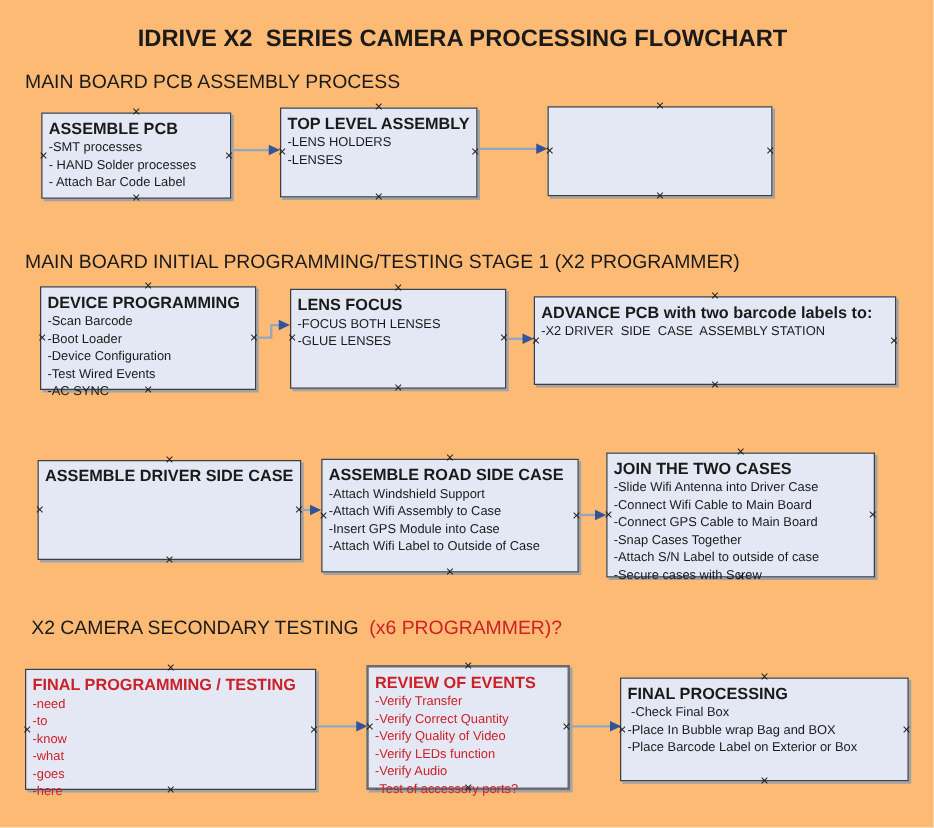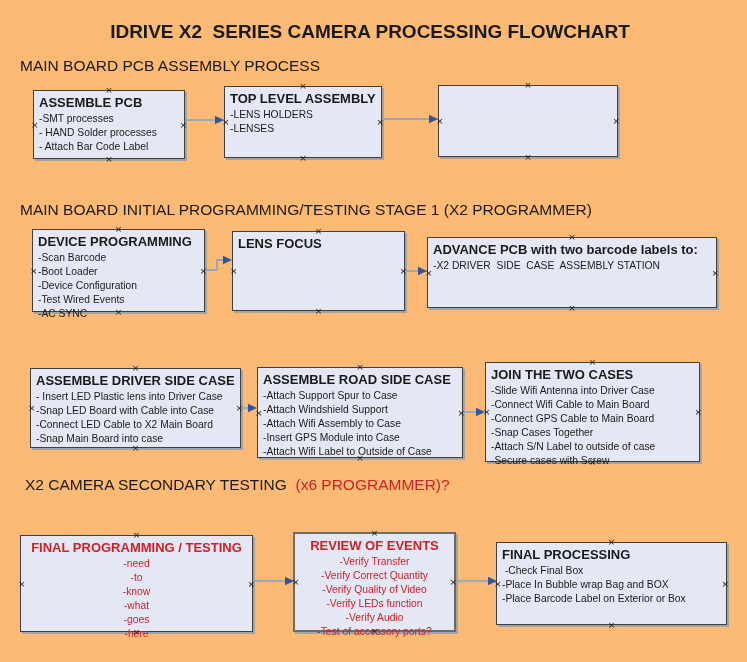--- a/index.html
+++ b/index.html
@@ -32,21 +32,21 @@
   }
   .box.thick{border:2px solid #6b6b6b;}
   .box-title{
     font-size:13px;font-weight:bold;line-height:15px;margin-bottom:2px;
     white-space:pre-wrap;color:#1a1a1a;
   }
   .box-title.roomy{line-height:21px;padding-top:2px;}
   .item{
     font-size:10.3px;line-height:14px;white-space:pre-wrap;color:#1a1a1a;
   }
-  .box.red .box-title,.box.red .item{color:var(--red);text-align:center;}
+  .box.red .box-title,.box.red .item{color:var(--red);}
   .arrows{position:absolute;left:0;top:0;pointer-events:none;}
   .aline{stroke:var(--arrow-line);stroke-width:1.8;fill:none;}
   .ahead{fill:var(--arrow-head);stroke:none;}
   .h{
     position:absolute;font-style:normal;font-size:9px;line-height:6px;
     color:#1b1b1b;font-family:"DejaVu Sans",sans-serif;
   }
   .h-t{top:-4px;left:50%;transform:translateX(-50%);}
   .h-b{bottom:-4px;left:50%;transform:translateX(-50%);}
   .h-l{left:-3px;top:50%;transform:translateY(-50%);}
@@ -137,54 +137,51 @@
         <div class="item">-Test Wired Events</div>
         <div class="item">-AC SYNC</div>
       </div>
   <i class="h h-t">×</i>
       <i class="h h-b">×</i>
       <i class="h h-l">×</i>
       <i class="h h-r">×</i>
     </div>
   <div class="box" style="left:232px;top:231px;width:173px;height:80px">
     <div class="box-title">LENS FOCUS</div>
+    <div class="box-items">
+        <div class="item">-FOCUS BOTH LENSES</div>
+        <div class="item">-GLUE LENSES</div>
+      </div>
   <i class="h h-t">×</i>
       <i class="h h-b">×</i>
       <i class="h h-l">×</i>
       <i class="h h-r">×</i>
     </div>
   <div class="box" style="left:427px;top:237px;width:290px;height:71px">
     <div class="box-title">ADVANCE PCB with two barcode labels to:</div>
     <div class="box-items">
         <div class="item">-X2 DRIVER  SIDE  CASE  ASSEMBLY STATION</div>
       </div>
   <i class="h h-t">×</i>
       <i class="h h-b">×</i>
       <i class="h h-l">×</i>
       <i class="h h-r">×</i>
     </div>
 
 
   <div class="box" style="left:30px;top:368px;width:211px;height:80px">
     <div class="box-title">ASSEMBLE DRIVER SIDE CASE</div>
-    <div class="box-items">
-        <div class="item">- Insert LED Plastic lens into Driver Case</div>
-        <div class="item">-Snap LED Board with Cable into Case</div>
-        <div class="item">-Connect LED Cable to X2 Main Board</div>
-        <div class="item">-Snap Main Board into case</div>
-      </div>
   <i class="h h-t">×</i>
       <i class="h h-b">×</i>
       <i class="h h-l">×</i>
       <i class="h h-r">×</i>
     </div>
   <div class="box" style="left:257px;top:367px;width:206px;height:91px">
     <div class="box-title">ASSEMBLE ROAD SIDE CASE</div>
     <div class="box-items">
-        <div class="item">-Attach Support Spur to Case</div>
         <div class="item">-Attach Windshield Support</div>
         <div class="item">-Attach Wifi Assembly to Case</div>
         <div class="item">-Insert GPS Module into Case</div>
         <div class="item">-Attach Wifi Label to Outside of Case</div>
       </div>
   <i class="h h-t">×</i>
       <i class="h h-b">×</i>
       <i class="h h-l">×</i>
       <i class="h h-r">×</i>
     </div>
@@ -197,21 +194,21 @@
         <div class="item">-Snap Cases Together</div>
         <div class="item">-Attach S/N Label to outside of case</div>
         <div class="item">-Secure cases with Screw</div>
       </div>
   <i class="h h-t">×</i>
       <i class="h h-b">×</i>
       <i class="h h-l">×</i>
       <i class="h h-r">×</i>
     </div>
 
-  <div class="section-heading" style="left:25px;top:476px"><span>X2 CAMERA SECONDARY TESTING </span><span class="red-suffix"> (x6 PROGRAMMER)?</span></div>
+  <div class="section-heading" style="left:25px;top:494px"><span>X2 CAMERA SECONDARY TESTING </span><span class="red-suffix"> (x6 PROGRAMMER)?</span></div>
 
   <div class="box red" style="left:20px;top:535px;width:233px;height:97px">
     <div class="box-title">FINAL PROGRAMMING / TESTING</div>
     <div class="box-items">
         <div class="item">-need</div>
         <div class="item">-to</div>
         <div class="item">-know</div>
         <div class="item">-what</div>
         <div class="item">-goes</div>
         <div class="item">-here</div>

